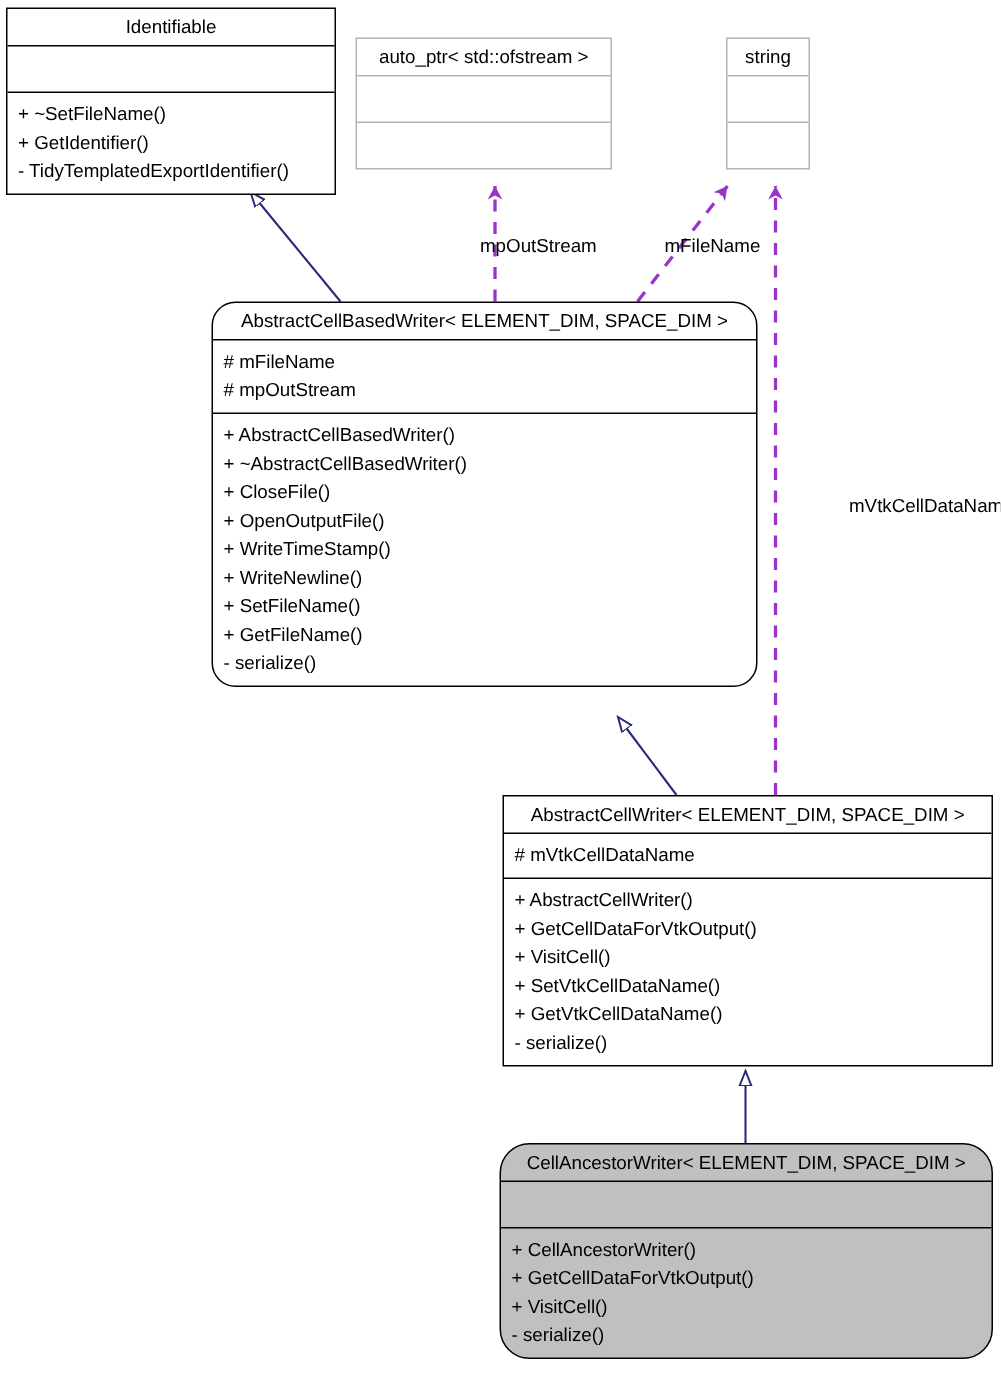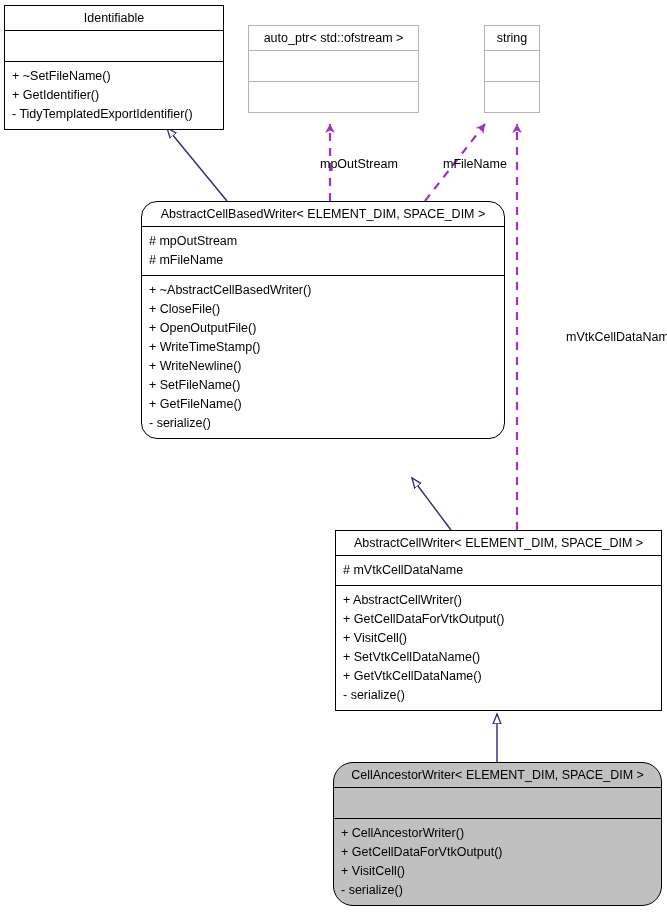--- a/index.html
+++ b/index.html
@@ -121,45 +121,46 @@
     <div class="sect-divider"></div>
     <div class="sect-attrs empty"></div>
     <div class="sect-divider"></div>
     <div class="sect-ops">
       <div class="memline">+ ~SetFileName()</div>
       <div class="memline">+ GetIdentifier()</div>
       <div class="memline">- TidyTemplatedExportIdentifier()</div>
     </div>
   </div>
 
-  <div class="umlbox faded" style="left:248px; top:25px; width:171px;">
+  <div class="umlbox faded" style="left:237px; top:25px; width:171px;">
     <div class="sect-title">auto_ptr&lt; std::ofstream &gt;</div>
     <div class="sect-divider"></div>
     <div class="sect-attrs empty"></div>
     <div class="sect-divider"></div>
     <div class="sect-ops empty"></div>
   </div>
 
   <div class="umlbox faded" style="left:484px; top:25px; width:56px;">
     <div class="sect-title">string</div>
     <div class="sect-divider"></div>
     <div class="sect-attrs empty"></div>
     <div class="sect-divider"></div>
     <div class="sect-ops empty"></div>
   </div>
 
   <div class="umlbox" style="left:141px; top:201px; width:364px;border-radius:16px;">
     <div class="sect-title">AbstractCellBasedWriter&lt; ELEMENT_DIM, SPACE_DIM &gt;</div>
     <div class="sect-divider"></div>
     <div class="sect-attrs">
+      <div class="memline"># mFileName</div>
       <div class="memline"># mpOutStream</div>
-      <div class="memline"># mFileName</div>
-    </div>
-    <div class="sect-divider"></div>
-    <div class="sect-ops">
+    </div>
+    <div class="sect-divider"></div>
+    <div class="sect-ops">
+      <div class="memline">+ AbstractCellBasedWriter()</div>
       <div class="memline">+ ~AbstractCellBasedWriter()</div>
       <div class="memline">+ CloseFile()</div>
       <div class="memline">+ OpenOutputFile()</div>
       <div class="memline">+ WriteTimeStamp()</div>
       <div class="memline">+ WriteNewline()</div>
       <div class="memline">+ SetFileName()</div>
       <div class="memline">+ GetFileName()</div>
       <div class="memline">- serialize()</div>
     </div>
   </div>

